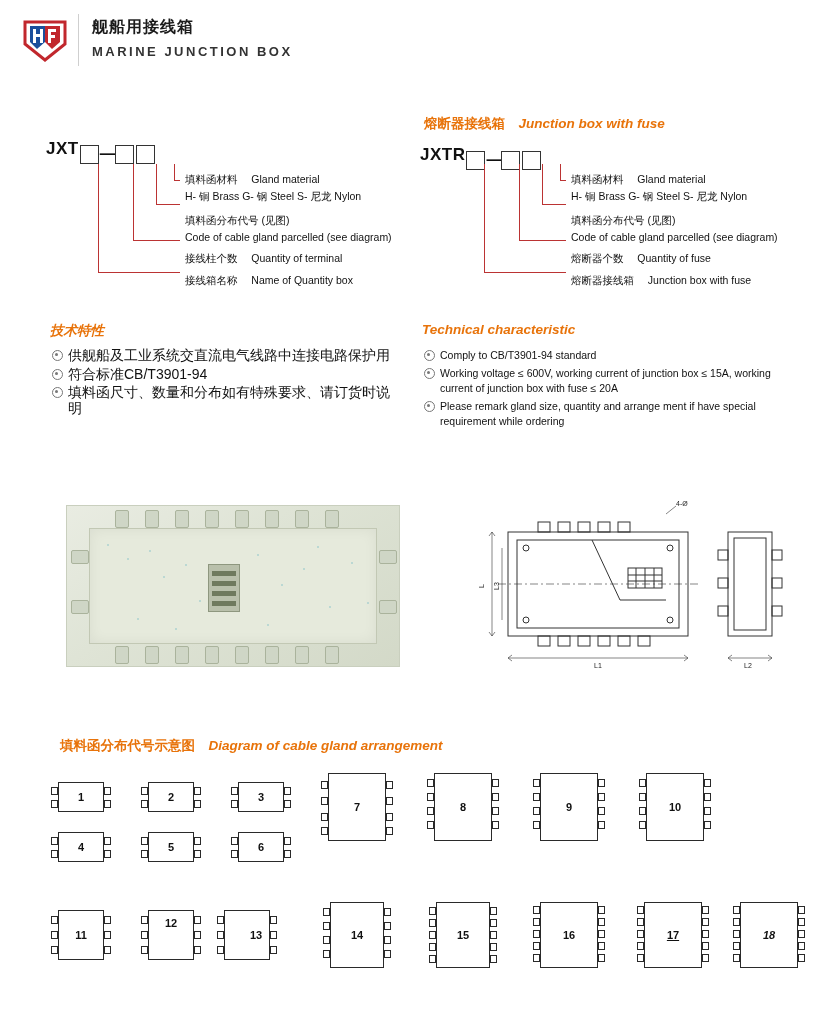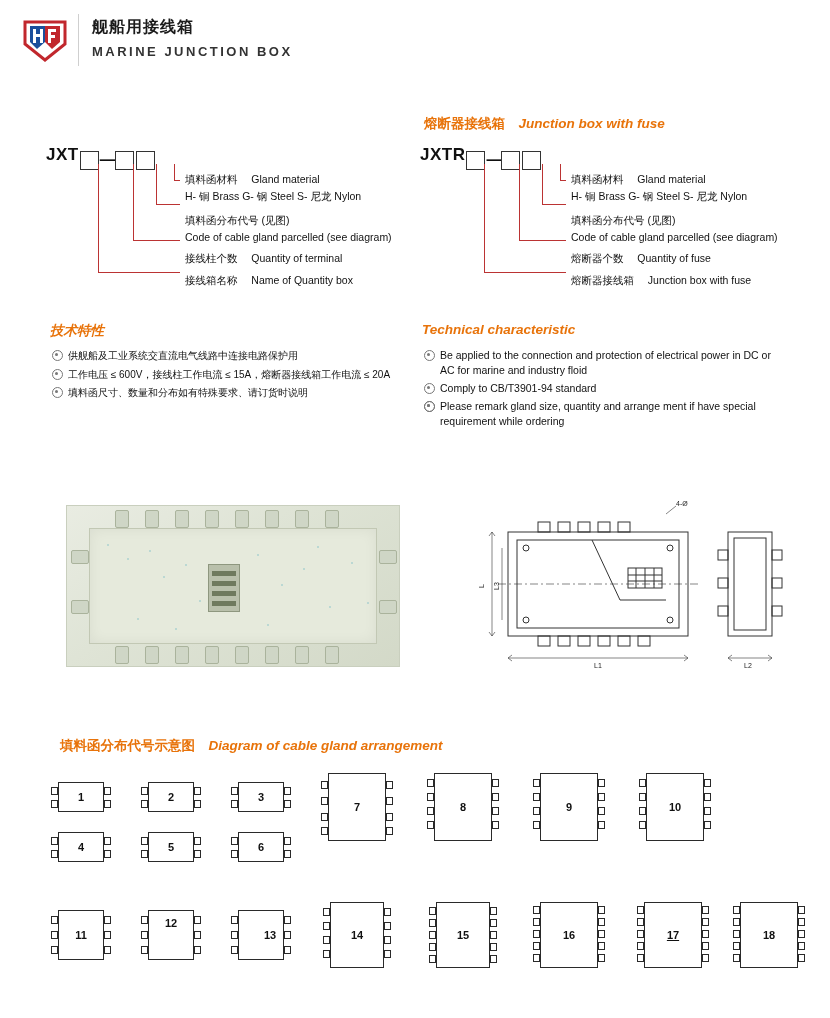--- a/index.html
+++ b/index.html
@@ -32,21 +32,21 @@
   .dash{display:inline-block;width:14px;text-align:center;font-size:17px;font-weight:bold;vertical-align:middle;}
 
   .leader{position:absolute;background:#b33;}
   .leader.v{width:1px;}
   .leader.h{height:1px;}
 
   .legend-line{position:absolute;font-size:10.5px;color:#111;white-space:nowrap;line-height:13px;}
 
   
   .bullets{position:absolute;}
-  .bullet-item{position:relative;padding-left:16px;font-size:10px;line-height:15.5px;color:#111;margin-bottom:3px;}
+  .bullet-item{position:relative;padding-left:16px;font-size:14px;line-height:15.5px;color:#111;margin-bottom:3px;}
   .bullet-item .bt{position:absolute;left:0;top:2px;width:9px;height:9px;border:1px solid #777;border-radius:50%;}
   .bullet-item .bt:after{content:"";position:absolute;left:2px;top:2px;width:3px;height:3px;border-radius:50%;background:#777;}
   .en .bullet-item{font-size:10.5px;line-height:15px;}
 
   
   .photo{position:absolute;left:66px;top:505px;width:332px;height:160px;
     background:linear-gradient(145deg,#e9ece2 0%,#dfe4d6 40%,#d3d9c8 100%);
     border:1px solid #c9cfbe;}
   .photo .body{position:absolute;left:22px;top:22px;right:22px;bottom:22px;background:#e6eadc;border:1px solid #c2c8b4;box-shadow:inset 0 0 14px rgba(0,0,0,.06);}
   .photo .gl{position:absolute;width:12px;height:16px;background:#cfd6c6;border:1px solid #aab39c;border-radius:2px;}
@@ -79,21 +79,21 @@
         <path d="M26 11 h8 v3 h-5 v3 h4 v3 h-4 v5 h-3 z" fill="#ffffff"></path>
       </svg>
     </div>
     <div class="hdr-divider"></div>
     <div class="hdr-cn">舰船用接线箱</div>
     <div class="hdr-en">MARINE JUNCTION BOX</div>
     <div style="position:absolute;left:22px;top:76px;width:786px;height:1px;background:#ffffff;"></div>
   </div>
 
 
-  <div class="model" style="left:46px;top:145px;">
+  <div class="model" style="left:46px;top:139px;">
     <span class="code">JXT</span><span class="box-sq"></span><span class="dash">—</span><span class="box-sq"></span><span class="box-sq"></span>
   </div>
 
   <div class="leader v" style="left:174px;top:164px;height:16px;"></div>
   <div class="leader h" style="left:174px;top:180px;width:6px;"></div>
   <div class="leader v" style="left:156px;top:164px;height:40px;"></div>
   <div class="leader h" style="left:156px;top:204px;width:24px;"></div>
   <div class="leader v" style="left:133px;top:164px;height:76px;"></div>
   <div class="leader h" style="left:133px;top:240px;width:47px;"></div>
   <div class="leader v" style="left:98px;top:164px;height:108px;"></div>
@@ -152,29 +152,28 @@
   </div>
   <div class="legend-line" style="left:571px;top:274px;">
     <span>熔断器接线箱</span>
     <span style="display:inline-block;width:8px;"></span>
     <span>Junction box with fuse</span>
   </div>
 
   <div class="sec-title" style="left:50px;top:322px;">技术特性</div>
   <div class="bullets" style="left:52px;top:348px;width:340px;">
     <div class="bullet-item"><span class="bt"></span><span>供舰船及工业系统交直流电气线路中连接电路保护用</span></div>
-    <div class="bullet-item"><span class="bt"></span><span>工作电压 ≤ 600V，接线柱工作电流 ≤ 15A，熔断器接线箱工作电流 ≤ 20A</span></div>
+    <div class="bullet-item"><span class="bt"></span><span>符合标准CB/T3901-94</span></div>
     <div class="bullet-item"><span class="bt"></span><span>填料函尺寸、数量和分布如有特殊要求、请订货时说明</span></div>
   </div>
 
   <div class="sec-title" style="left:422px;top:322px;">Technical characteristic</div>
   <div class="bullets en" style="left:424px;top:348px;width:352px;">
-    <div class="bullet-item"><span class="bt"></span><span>Be applied to the connection and protection of electrical power in DC or AC for marine and industry floid</span></div>
     <div class="bullet-item"><span class="bt"></span><span>Comply to CB/T3901-94 standard</span></div>
-    <div class="bullet-item"><span class="bt"></span></div>
+    <div class="bullet-item"><span class="bt"></span><span>Working voltage ≤ 600V, working current of junction box ≤ 15A, working current of junction box with fuse ≤ 20A</span></div>
     <div class="bullet-item"><span class="bt"></span><span>Please remark gland size, quantity and arrange ment if have special requirement while ordering</span></div>
   </div>
 
   <div class="photo">
     <div class="body"></div>
 
     <div class="gl" style="left:48px;top:4px;"></div>
     <div class="gl" style="left:78px;top:4px;"></div>
     <div class="gl" style="left:108px;top:4px;"></div>
     <div class="gl" style="left:138px;top:4px;"></div>
@@ -422,21 +421,21 @@
       <div class="rect" style="width:46px;height:50px;"></div>
       <div class="nub" style="left:-7px;top:6px;width:7px;height:8px;"></div>
       <div class="nub" style="left:-7px;top:21px;width:7px;height:8px;"></div>
       <div class="nub" style="left:-7px;top:36px;width:7px;height:8px;"></div>
       <div class="nub" style="left:46px;top:6px;width:7px;height:8px;"></div>
       <div class="nub" style="left:46px;top:21px;width:7px;height:8px;"></div>
       <div class="nub" style="left:46px;top:36px;width:7px;height:8px;"></div>
       <div class="num" style="top:7px;">12</div>
     </div>
 
-    <div class="cell" style="left:198px;top:140px;width:64px;height:50px;">
+    <div class="cell" style="left:184px;top:140px;width:64px;height:50px;">
       <div class="rect" style="width:46px;height:50px;"></div>
       <div class="nub" style="left:-7px;top:6px;width:7px;height:8px;"></div>
       <div class="nub" style="left:-7px;top:21px;width:7px;height:8px;"></div>
       <div class="nub" style="left:-7px;top:36px;width:7px;height:8px;"></div>
       <div class="nub" style="left:46px;top:6px;width:7px;height:8px;"></div>
       <div class="nub" style="left:46px;top:21px;width:7px;height:8px;"></div>
       <div class="nub" style="left:46px;top:36px;width:7px;height:8px;"></div>
       <div class="num" style="top:19px;">13</div>
     </div>
 
@@ -503,18 +502,18 @@
       <div class="nub" style="left:-7px;top:4px;width:7px;height:8px;"></div>
       <div class="nub" style="left:-7px;top:16px;width:7px;height:8px;"></div>
       <div class="nub" style="left:-7px;top:28px;width:7px;height:8px;"></div>
       <div class="nub" style="left:-7px;top:40px;width:7px;height:8px;"></div>
       <div class="nub" style="left:-7px;top:52px;width:7px;height:8px;"></div>
       <div class="nub" style="left:58px;top:4px;width:7px;height:8px;"></div>
       <div class="nub" style="left:58px;top:16px;width:7px;height:8px;"></div>
       <div class="nub" style="left:58px;top:28px;width:7px;height:8px;"></div>
       <div class="nub" style="left:58px;top:40px;width:7px;height:8px;"></div>
       <div class="nub" style="left:58px;top:52px;width:7px;height:8px;"></div>
-      <div class="num" style="top:27px;">18</div>
+      <div class="num" style="top:27px;font-style:italic;">18</div>
     </div>
 
   </div>
 
 </div>
 
 </body></html>

